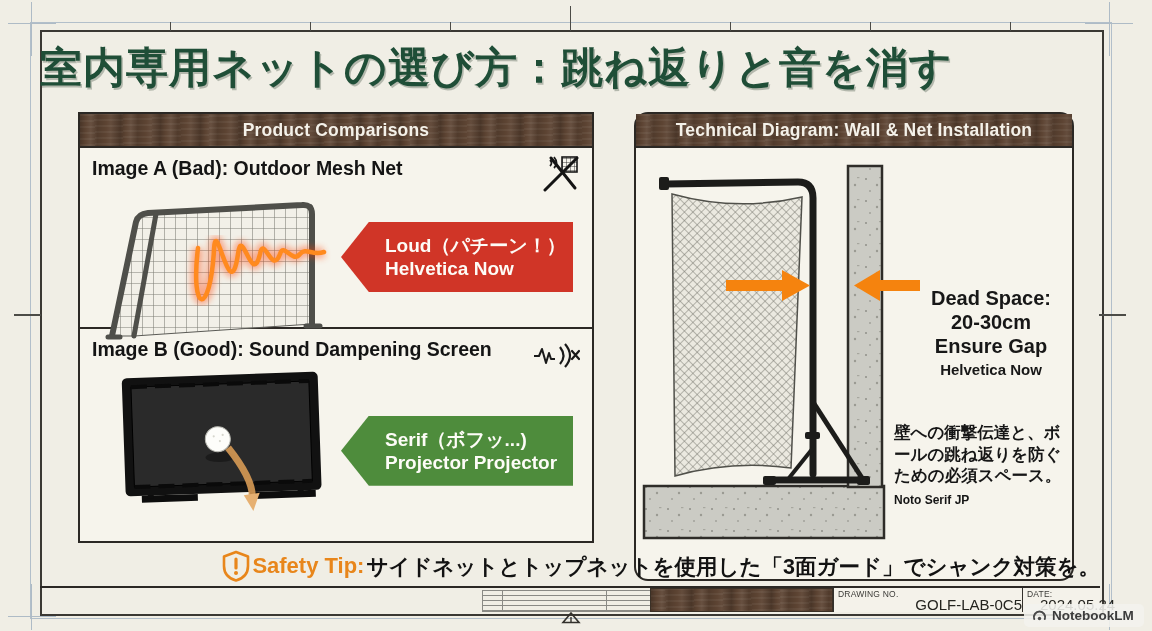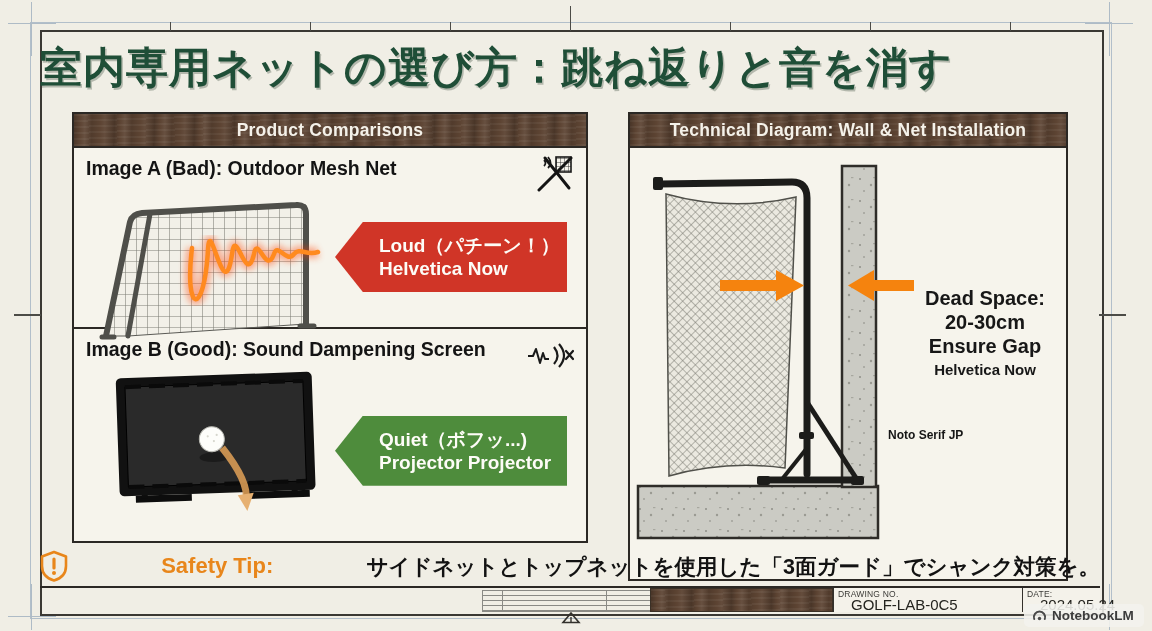--- a/index.html
+++ b/index.html
@@ -11,23 +11,23 @@
   .darkline{position:absolute;left:40px;top:30px;width:1060px;height:582px;
             border:2px solid #3a3833;}
   .mark{position:absolute;background:#aebbc6;}
   .tick{position:absolute;background:#4c4c47;}
   
   .page-title{position:absolute;left:40px;top:40px;width:916px;
     font-size:42px;font-weight:800;color:#1f4e37;letter-spacing:1px;
     text-shadow:1.5px 1.5px 0 rgba(25,45,30,.28);white-space:nowrap;}
   
   .panel{position:absolute;top:112px;background:#f6f4ec;border:2.5px solid #2b2824;
-         box-sizing:border-box;display:flex;flex-direction:column;}
+         box-sizing:border-box;display:flex;flex-direction:column;margin-left:6px;}
   .panel-left{left:72px;width:516px;height:431px;}
-  .panel-right{left:628px;width:440px;height:469px;}
+  .panel-right{left:628px;width:440px;height:469px;border-radius:14px;}
   .wood{background-color:#5c4332;background-image:
     repeating-linear-gradient(91deg, rgba(0,0,0,.22) 0px, rgba(0,0,0,0) 6px,
       rgba(255,255,255,.07) 11px, rgba(0,0,0,.12) 18px, rgba(0,0,0,0) 26px,
       rgba(255,255,255,.05) 31px, rgba(0,0,0,.18) 40px),
     repeating-linear-gradient(178deg, rgba(255,255,255,.05) 0 2px, rgba(0,0,0,0) 2px 6px);}
   .panel-header{height:34px;flex:0 0 34px;border-bottom:2.5px solid #2b2824;
     color:#f4f1e9;font-size:17.5px;font-weight:700;display:flex;align-items:center;
     justify-content:center;letter-spacing:.2px;box-sizing:border-box;}
   .section{position:relative;box-sizing:border-box;}
   .secA{height:199px;border-bottom:2.5px solid #2b2824;}
@@ -46,36 +46,36 @@
   
   .deadspace{position:absolute;left:276px;top:138px;width:158px;text-align:center;
     color:#171717;font-weight:700;}
   .deadspace .big{font-size:20px;line-height:24px;}
   .deadspace .small{font-size:15px;line-height:20px;margin-top:2px;}
   .wallnote{position:absolute;left:258px;top:274px;width:170px;color:#161616;
     font-size:16.5px;font-weight:700;line-height:21.5px;}
   .wallnote .fontlabel{font-size:12px;margin-top:3px;}
   
   .safety{position:absolute;left:40px;top:546px;width:1060px;height:40px;
-    display:flex;align-items:center;justify-content:space-between;gap:26px;}
+    display:flex;align-items:center;justify-content:flex-end;gap:2px;}
   .safety .lab{color:#e8861b;font-size:22px;font-weight:800;white-space:nowrap;}
   .safety .txt{color:#121212;font-size:21.5px;font-weight:800;white-space:nowrap;}
   
   .strip{position:absolute;left:40px;top:586px;width:1060px;height:26px;
     border-top:2px solid #2b2824;box-sizing:border-box;padding-left:12px;}
   .rev-table{position:absolute;left:442px;top:2px;width:168px;height:20px;
     display:grid;grid-template-columns:20px 1fr 44px;grid-template-rows:repeat(4,1fr);
     border:0.5px solid #8a8a85;}
   .rev-table div{border-right:0.5px solid #8a8a85;border-bottom:0.5px solid #8a8a85;}
   .woodblock{position:absolute;left:610px;top:0px;width:183px;height:24px;border:1px solid #3a3026;box-sizing:border-box;}
   .tb-cell{position:absolute;top:0;height:24px;border-left:1.5px solid #33312c;box-sizing:border-box;background:#f4f2ea;}
   .tb-drawing{left:793px;width:189px;}
   .tb-date{left:982px;width:78px;border-right:none;}
   .tb-label{position:absolute;left:4px;top:1px;font-size:8.5px;color:#3b3b37;font-weight:400;letter-spacing:.2px;}
-  .tb-value{position:absolute;left:0;right:0;top:8px;text-align:left;font-size:15px;color:#24241f;margin-left:17px;}
+  .tb-value{position:absolute;left:0;right:0;top:8px;text-align:right;font-size:15px;color:#24241f;margin-left:17px;}
   
   .watermark{position:absolute;left:1024px;top:604px;height:23px;padding:0 10px 0 8px;
     background:rgba(243,242,238,.88);border-radius:5px;display:flex;align-items:center;
     gap:5px;color:#3c3c3c;font-size:13.5px;font-weight:600;}
   svg{display:block;}
 </style>
 </head>
 <body>
 
 <div class="stage">
@@ -174,21 +174,21 @@
             <circle cx="118" cy="70" r="12.5" fill="#fdfdfa" stroke="#b9b9b2" stroke-width="1"></circle>
             <circle cx="114" cy="67" r="1.1" fill="#d6d6cd"></circle>
               <circle cx="120" cy="72" r="1.1" fill="#d6d6cd"></circle>
               <circle cx="123" cy="66" r="1.1" fill="#d6d6cd"></circle>
             <path d="M128,79 Q154,114 150,133" stroke="#d79a54" stroke-width="7" fill="none" opacity="0.9"></path>
             <polygon points="142,127 158,125 151,143" fill="#e6b071"></polygon>
           </g>
         </svg>
       </span>
       <div class="callout callout-green">
-        <div class="l1">Quiet（ボフッ...)</div>
+        <div class="l1">Serif（ボフッ...)</div>
         <div class="l2">Projector Projector</div>
       </div>
     </div>
   </div>
 
   <div class="panel panel-right">
     <div class="panel-header wood">Technical Diagram: Wall &amp; Net Installation</div>
     <div class="section" style="height:394px;">
       <span style="position:absolute;left:6px;top:4px;">
         <svg width="300" height="390" viewBox="0 0 300 390">
@@ -228,20 +228,21 @@
           </g>
         </svg>
       </span>
       <div class="deadspace">
         <div class="big">Dead Space:</div>
         <div class="big">20-30cm</div>
         <div class="big">Ensure Gap</div>
         <div class="small">Helvetica Now</div>
       </div>
       <div class="wallnote">
+        <span>壁への衝撃伝達と、ボールの跳ね返りを防ぐための必須スペース。</span>
         <div class="fontlabel">Noto Serif JP</div>
       </div>
     </div>
   </div>
 
   <div class="safety">
     <span>
       <svg width="28" height="32" viewBox="0 0 28 32">
         <path d="M14,2 L26,6.5 V16 C26,24 21,28.5 14,30.5 C7,28.5 2,24 2,16 V6.5 Z" stroke="#e8861b" stroke-width="2.6" fill="none" stroke-linejoin="round"></path>
         <path d="M14,9 V18" stroke="#e8861b" stroke-width="3.2" stroke-linecap="round"></path>

